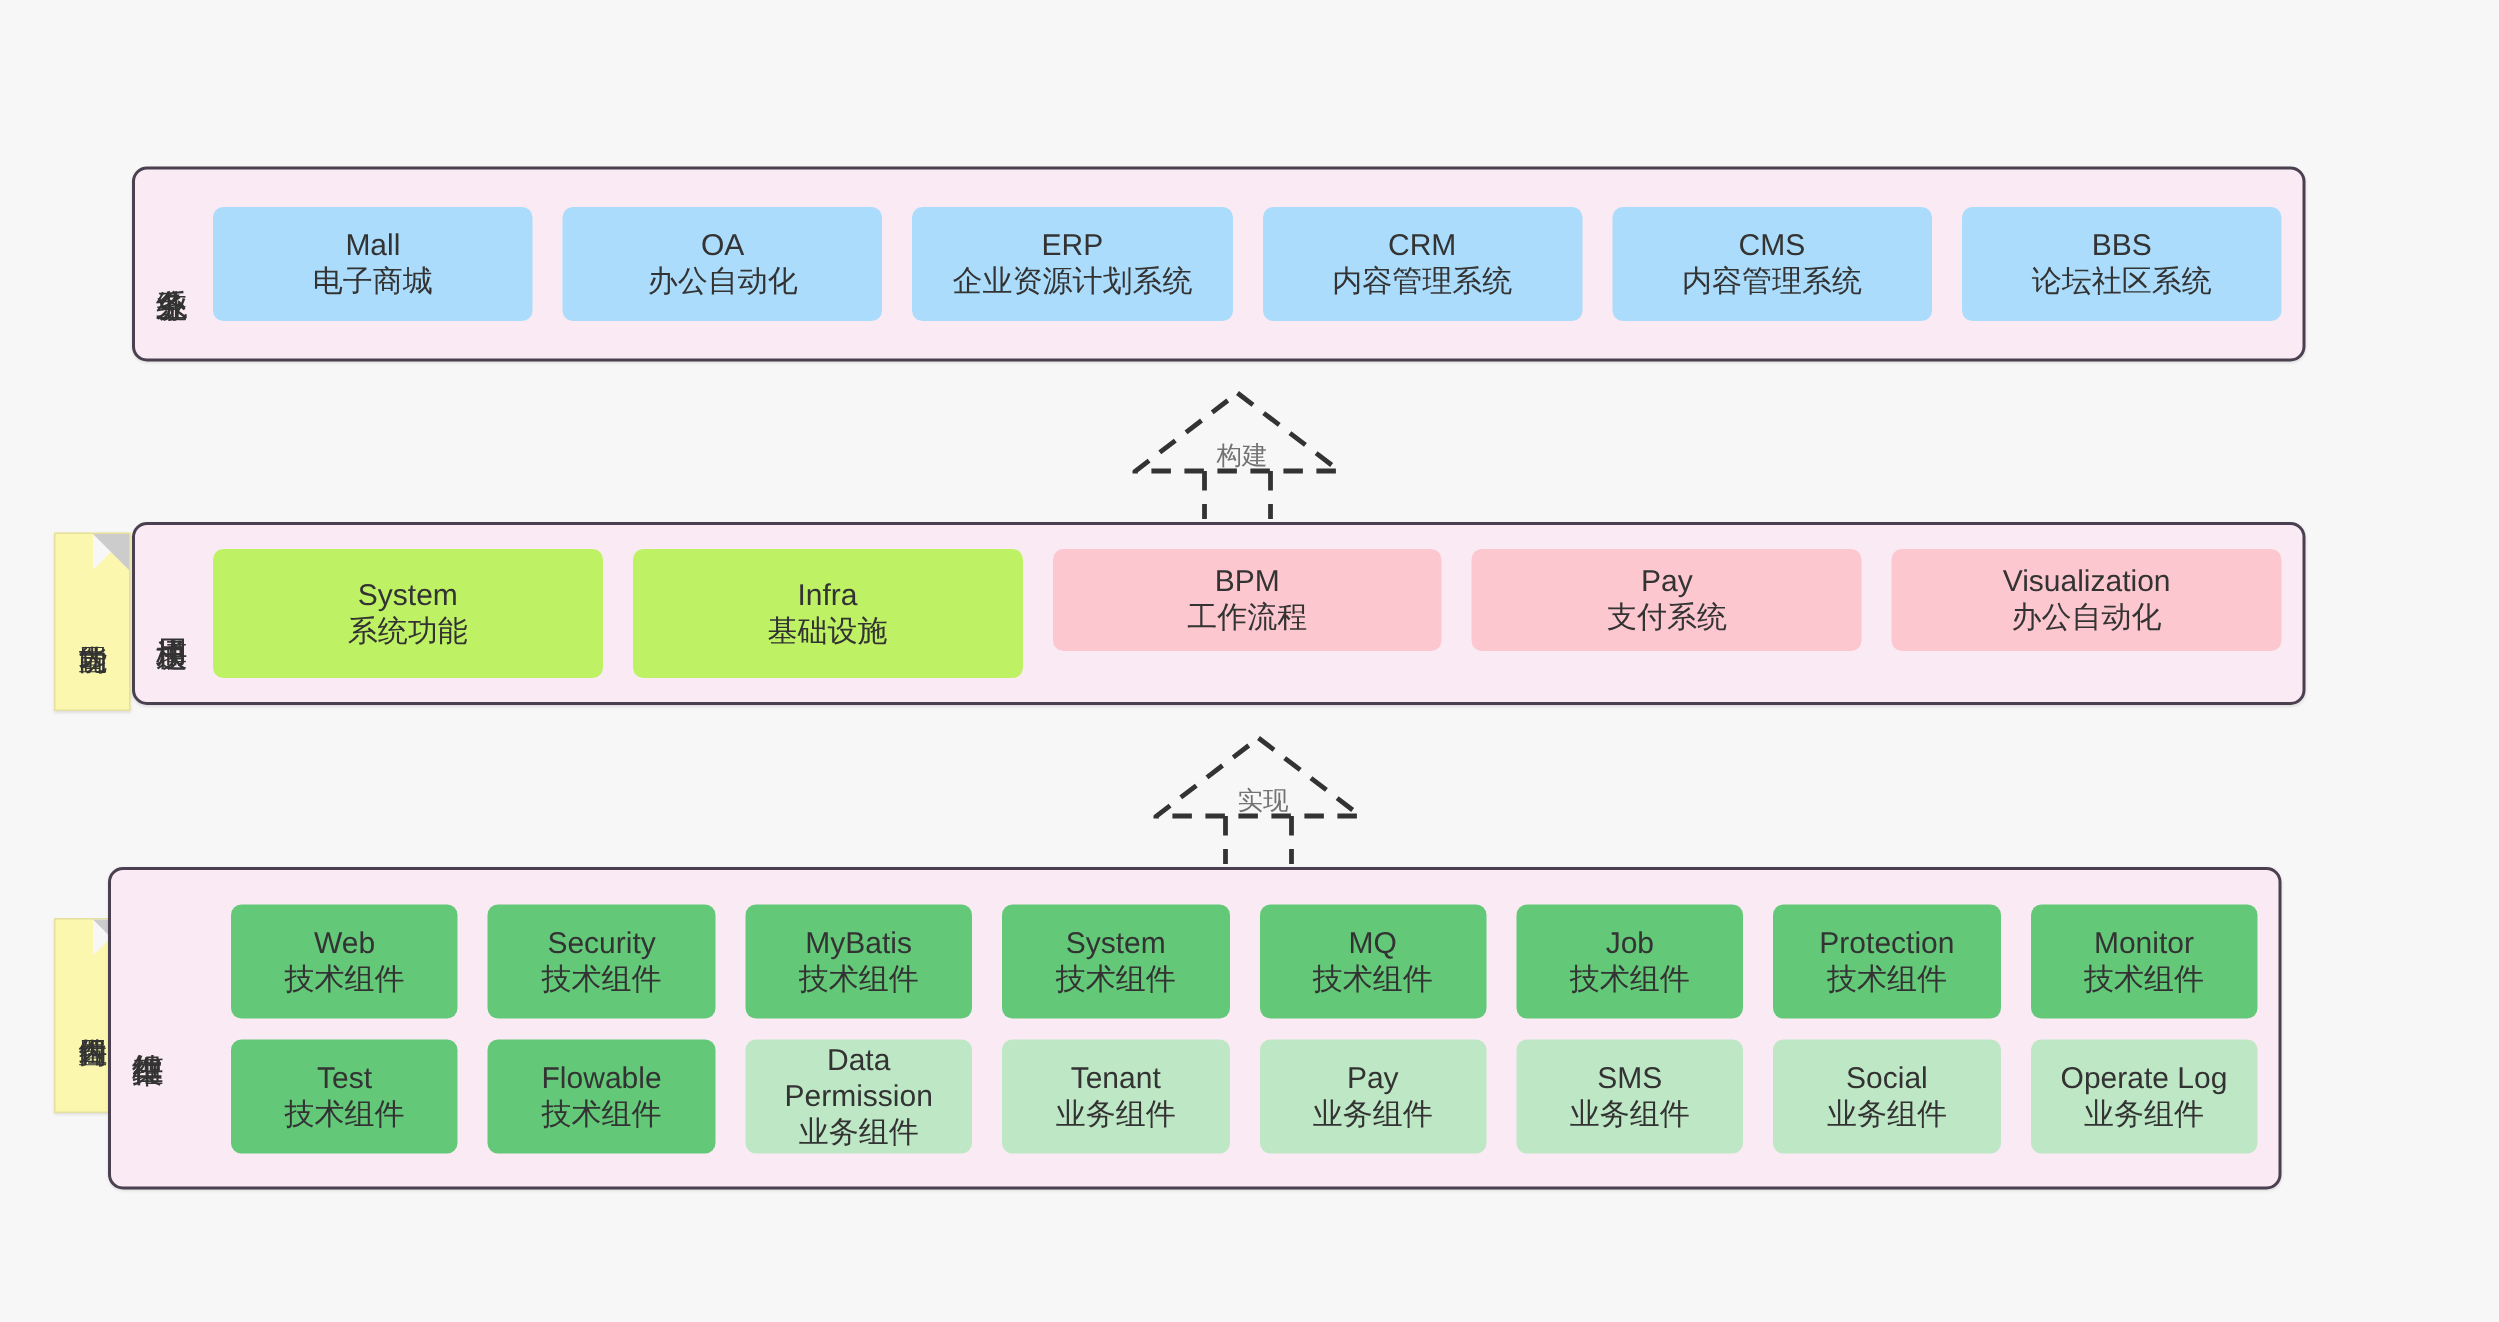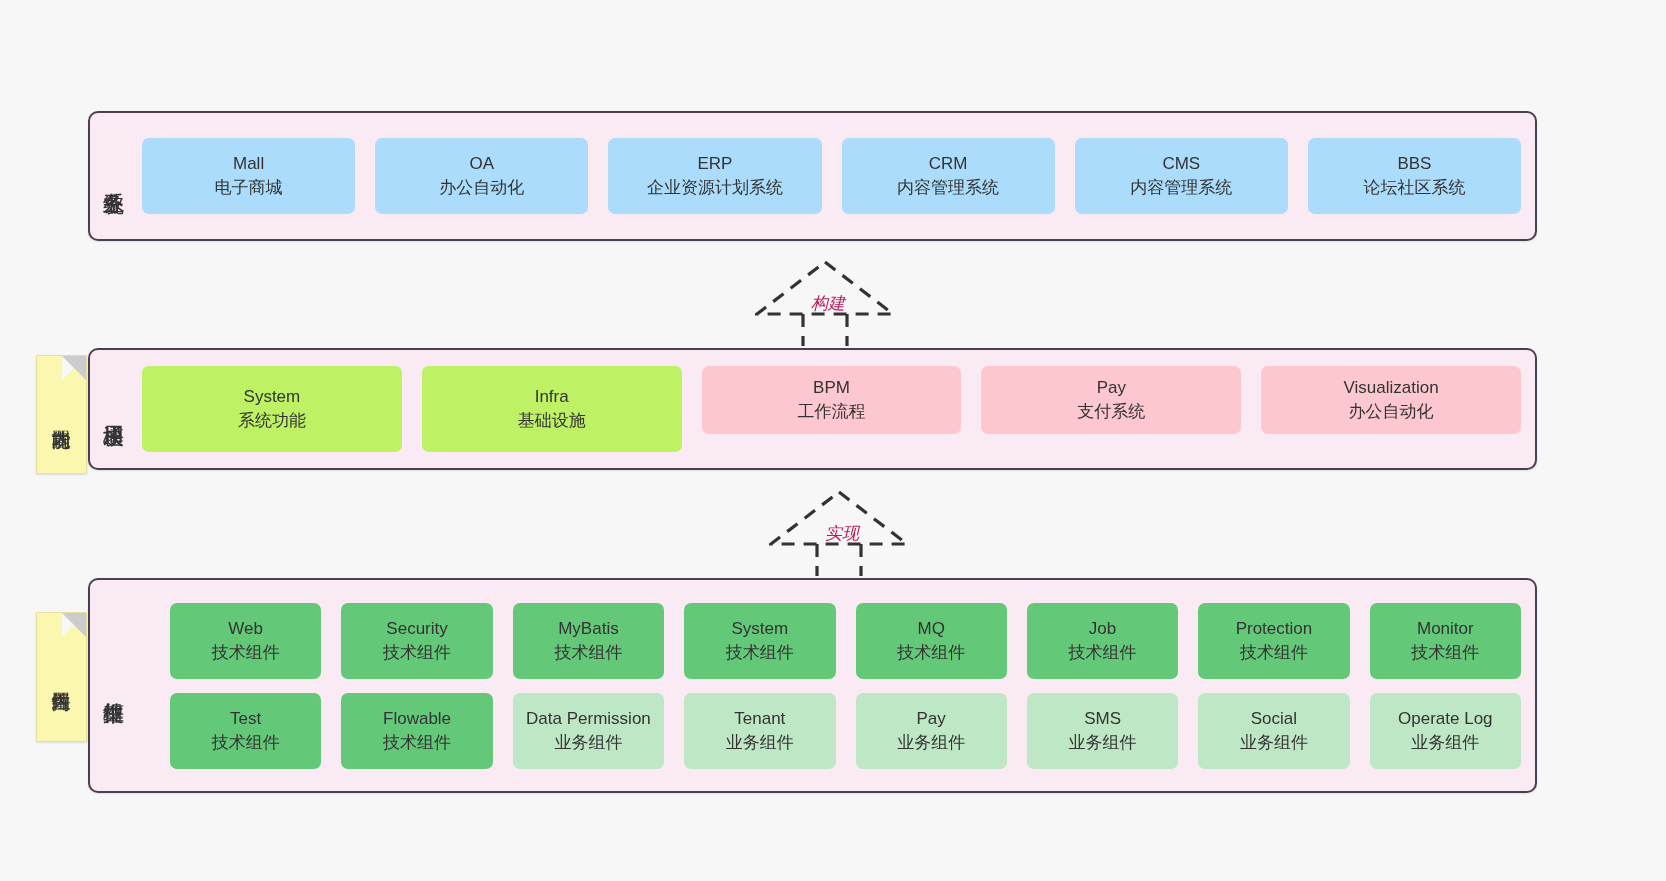--- a/index.html
+++ b/index.html
@@ -70,21 +70,21 @@
   
   .node {
     flex: 1 1 0;
     box-sizing: border-box;
     border-radius: 7px;
     display: flex;
     flex-direction: column;
     align-items: center;
     justify-content: center;
     text-align: center;
-    font-size: 17px;
+    font-size: 20px;
     line-height: 24px;
     color: #333333;
     padding: 6px 4px;
     user-select: none;
   }
   .node .ln { display: block; white-space: nowrap; }
   .node.wrap .ln { white-space: normal; }
 
   .node.blue   { background: #ABDCFB; height: 76px; }
   .node.red    { background: #bef264; height: 86px; }
@@ -133,25 +133,24 @@
 
   
   .connector {
     position: absolute;
     pointer-events: none;
   }
   .connector-label {
     position: absolute;
     font-size: 17px;
     line-height: 20px;
-    color: #be185d;
+    color: #737373;
     background: transparent;
     white-space: nowrap;
     user-select: none;
-    font-style: italic;
   }
 </style>
 </head>
 <body>
 
 <div class="canvas">
 
   <div class="layer-panel" style="left:88px; top:111px; width:1449px; height:130px;">
     <div class="layer-title">业务系统</div>
     <div class="layer-body">
@@ -231,21 +230,21 @@
     <path d="M 48 56 L 48 88 M 92 56 L 92 88" fill="none" stroke="#333333" stroke-width="3.2" stroke-dasharray="13 9" stroke-linecap="butt"></path>
   </svg>
   <div class="connector-label" style="left:825px; top:524px;">实现</div>
 
   <div class="sticky" style="left:36px; top:612px; width:51px; height:130px;">
     <span class="fold2"></span>
     <span class="fold"></span>
     <span>内置组件</span>
   </div>
 
-  <div class="layer-panel" style="left:88px; top:578px; width:1449px; height:215px;gap:28px;">
+  <div class="layer-panel" style="left:72px; top:578px; width:1449px; height:215px;gap:28px;">
     <div class="layer-title">框架组件</div>
     <div class="layer-body">
 
       <div class="row">
         <div class="node green">
           <span class="ln">Web</span>
           <span class="ln">技术组件</span>
         </div>
         <div class="node green">
           <span class="ln">Security</span>

